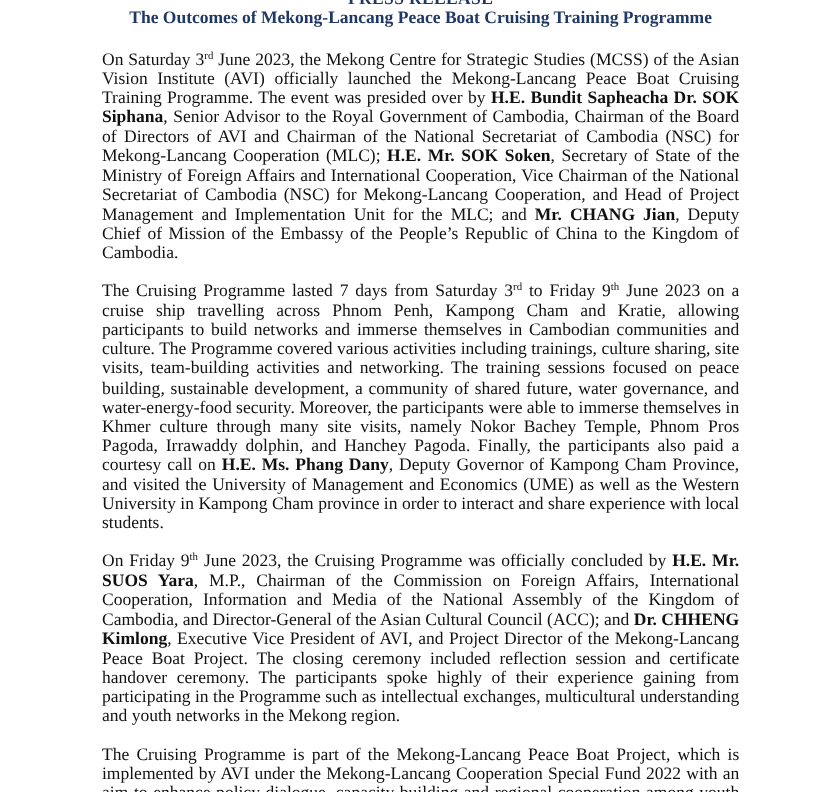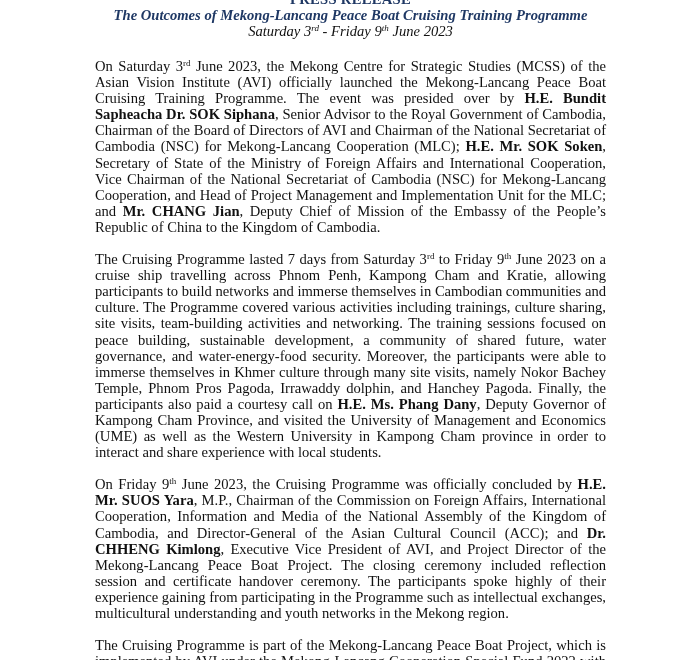--- a/index.html
+++ b/index.html
@@ -28,50 +28,48 @@
     }
     .header .press {
       font-weight: bold;
       color: #1f3864;
       letter-spacing: 0.3px;
     }
     .header .title {
       font-weight: bold;
       color: #1f3864;
       font-size: 14.6px;
-      font-style: italic;
     }
     .header .dates, .header .places {
       font-style: italic;
       color: #111111;
     }
     .para {
       text-align: justify;
       font-size: 14.6px;
       line-height: 16.1px;
-      margin: 10px;
+      margin: 0;
       margin-top: 16px;
       hyphens: none;
     }
     .para.first { margin-top: 19px; }
     sup {
       font-size: 9px;
       line-height: 0;
       vertical-align: 5px;
     }
     b { font-weight: bold; }
   </style>
 </head>
 <body>
 
 <div class="page">
   <div class="header">
     <div class="press">PRESS RELEASE</div>
     <div class="title">The Outcomes of Mekong-Lancang Peace Boat Cruising Training Programme</div>
-    <div class="dates"><span>Saturday 3</span><sup>rd</sup><span> - Friday 9</span><sup>th</sup><span> June 2023</span></div>
   </div>
 
   <p class="para first"><span>On Saturday 3</span><sup>rd</sup><span> June 2023, the Mekong Centre for Strategic Studies (MCSS) of the Asian Vision Institute (AVI) officially launched the Mekong-Lancang Peace Boat Cruising Training Programme. The event was presided over by </span><b>H.E. Bundit Sapheacha Dr. SOK Siphana</b><span>, Senior Advisor to the Royal Government of Cambodia, Chairman of the Board of Directors of AVI and Chairman of the National Secretariat of Cambodia (NSC) for Mekong-Lancang Cooperation (MLC); </span><b>H.E. Mr. SOK Soken</b><span>, Secretary of State of the Ministry of Foreign Affairs and International Cooperation, Vice Chairman of the National Secretariat of Cambodia (NSC) for Mekong-Lancang Cooperation, and Head of Project Management and Implementation Unit for the MLC; and </span><b>Mr. CHANG Jian</b><span>, Deputy Chief of Mission of the Embassy of the People’s Republic of China to the Kingdom of Cambodia.</span></p>
 
   <p class="para"><span>The Cruising Programme lasted 7 days from Saturday 3</span><sup>rd</sup><span> to Friday 9</span><sup>th</sup><span> June 2023 on a cruise ship travelling across Phnom Penh, Kampong Cham and Kratie, allowing participants to build networks and immerse themselves in Cambodian communities and culture. The Programme covered various activities including trainings, culture sharing, site visits, team-building activities and networking. The training sessions focused on peace building, sustainable development, a community of shared future, water governance, and water-energy-food security. Moreover, the participants were able to immerse themselves in Khmer culture through many site visits, namely Nokor Bachey Temple, Phnom Pros Pagoda, Irrawaddy dolphin, and Hanchey Pagoda. Finally, the participants also paid a courtesy call on </span><b>H.E. Ms. Phang Dany</b><span>, Deputy Governor of Kampong Cham Province, and visited the University of Management and Economics (UME) as well as the Western University in Kampong Cham province in order to interact and share experience with local students.</span></p>
 
   <p class="para"><span>On Friday 9</span><sup>th</sup><span> June 2023, the Cruising Programme was officially concluded by </span><b>H.E. Mr. SUOS Yara</b><span>, M.P., Chairman of the Commission on Foreign Affairs, International Cooperation, Information and Media of the National Assembly of the Kingdom of Cambodia, and Director-General of the Asian Cultural Council (ACC); and </span><b>Dr. CHHENG Kimlong</b><span>, Executive Vice President of AVI, and Project Director of the Mekong-Lancang Peace Boat Project. The closing ceremony included reflection session and certificate handover ceremony. The participants spoke highly of their experience gaining from participating in the Programme such as intellectual exchanges, multicultural understanding and youth networks in the Mekong region.</span></p>
 
   <p class="para"><span>The Cruising Programme is part of the Mekong-Lancang Peace Boat Project, which is implemented by AVI under the Mekong-Lancang Cooperation Special Fund 2022 with an aim to enhance policy dialogue, capacity building and regional cooperation among youth in the Mekong region.</span></p>
 </div>

